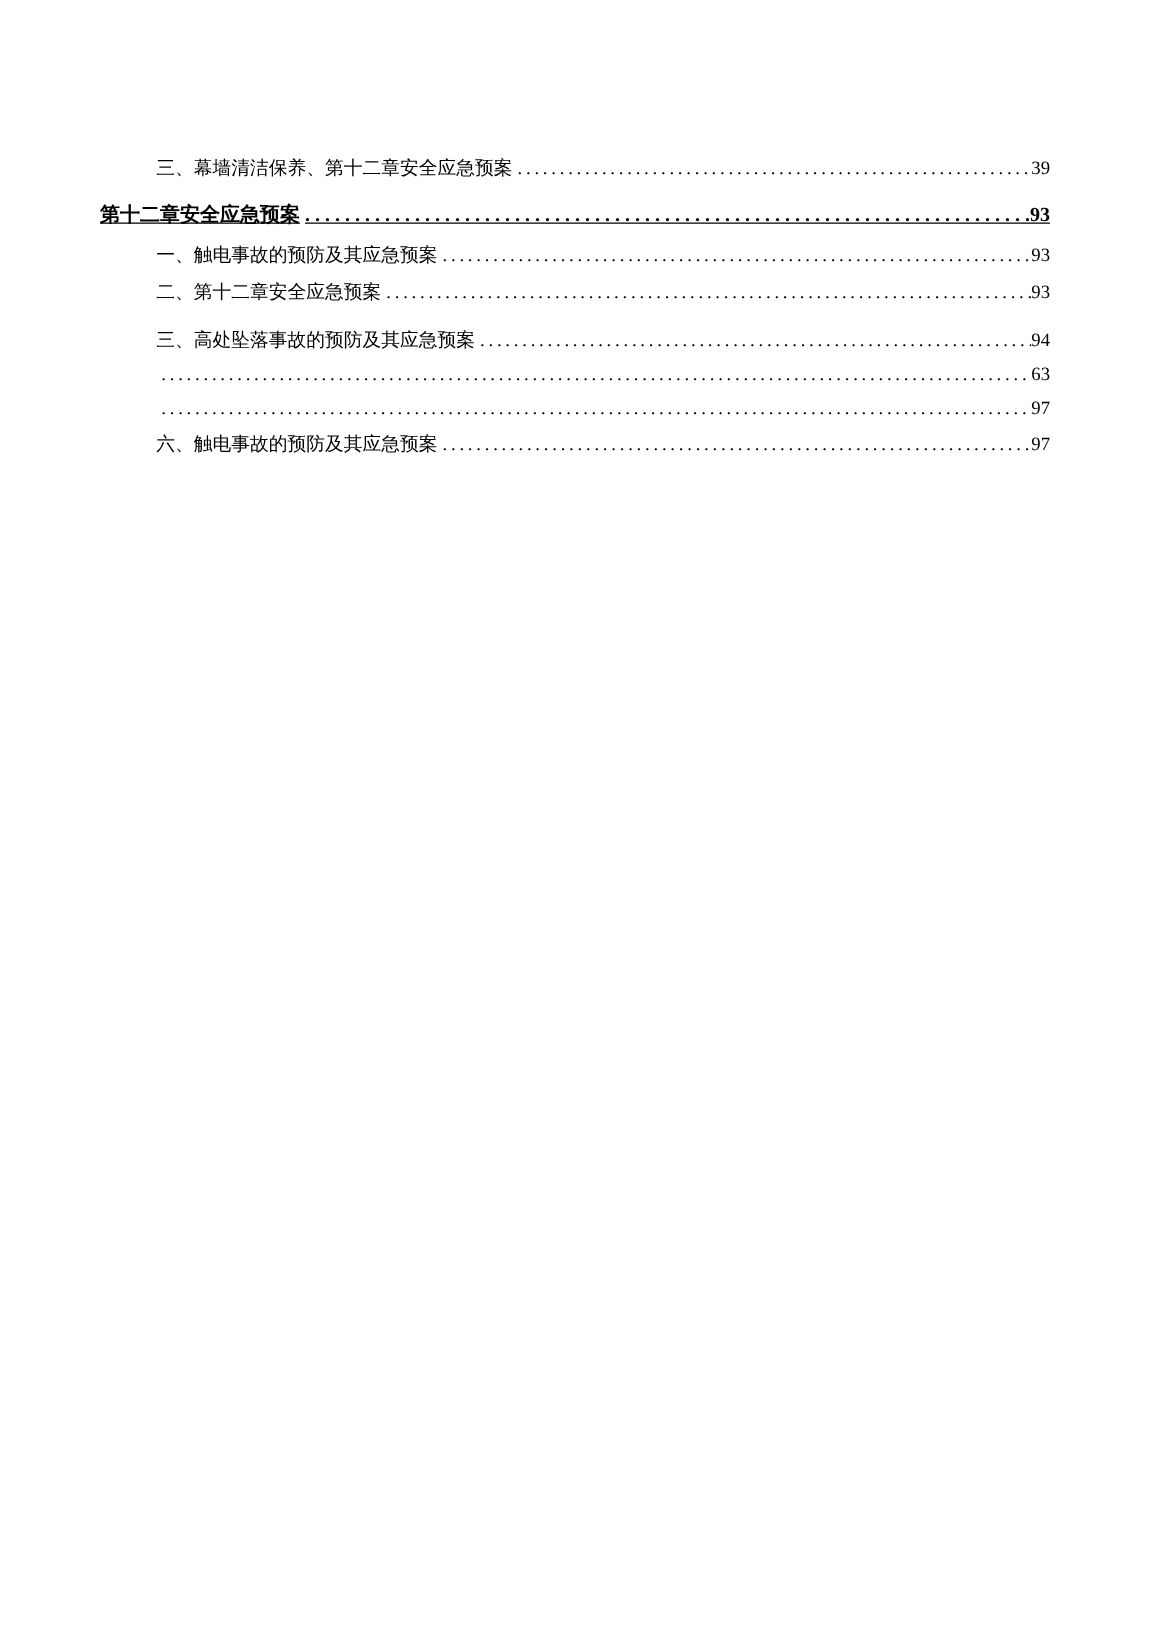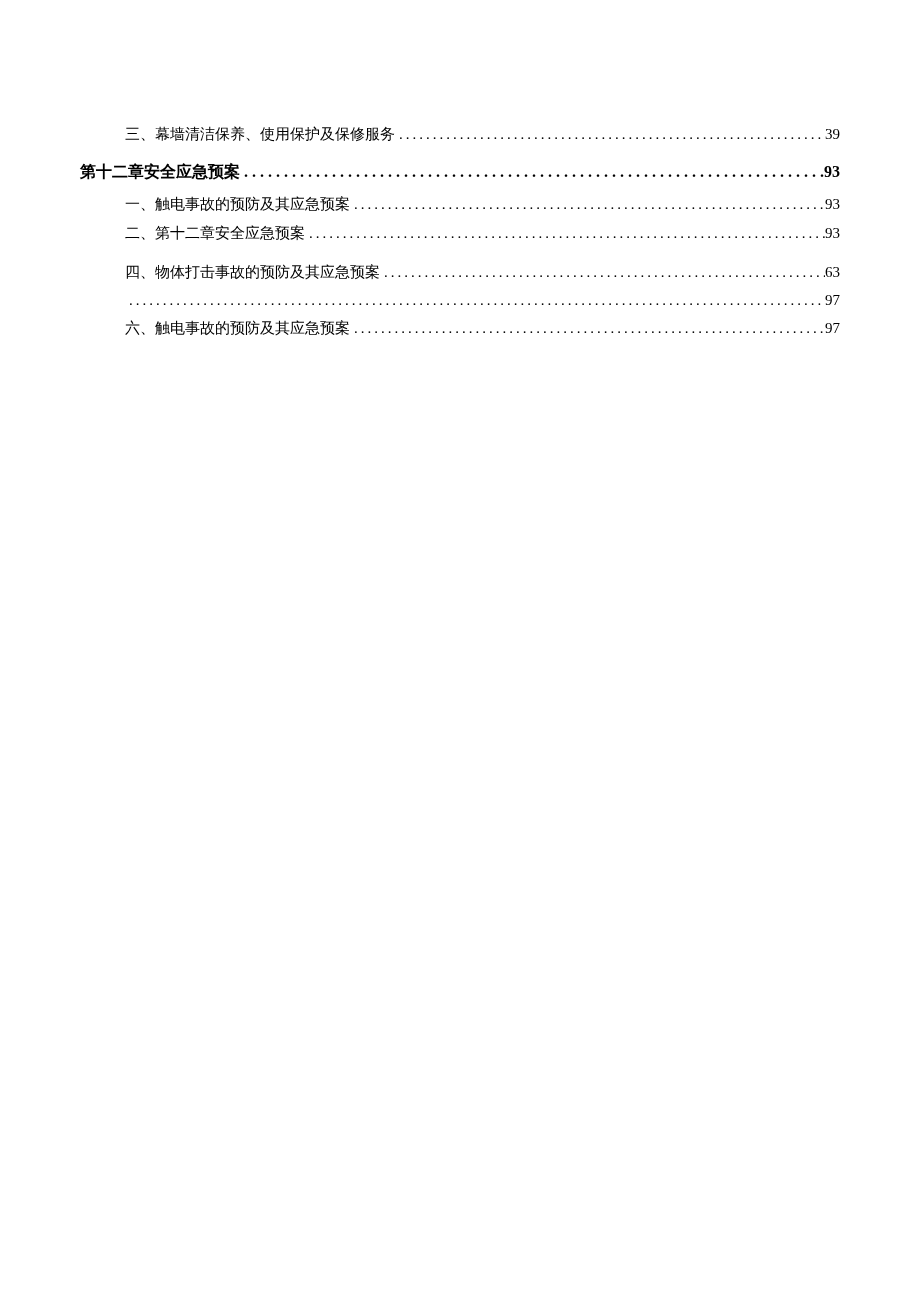--- a/index.html
+++ b/index.html
@@ -26,20 +26,21 @@
     }
     .toc-line.sub {
       padding-left: 45px;
     }
     .toc-line.chapter {
       padding-left: 0;
       font-weight: bold;
       font-size: 16px;
       margin-top: 18px;
       margin-bottom: 12px;
+      text-decoration: underline;
     }
     .toc-title {
       flex: 0 0 auto;
     }
     .toc-dots {
       flex: 1 1 auto;
       overflow: hidden;
       letter-spacing: 3px;
       padding-left: 4px;
       padding-right: 2px;
@@ -55,42 +56,46 @@
     }
     .group-gap {
       height: 10px;
     }
   </style>
 </head>
 <body>
 
 <div id="toc-container">
     <div class="toc-line sub">
-      <span class="toc-title">三、幕墙清洁保养、使用保护及保修服务</span>
+      <span class="toc-title">三、幕墙清洁保养、第十二章安全应急预案</span>
       <span class="toc-dots"></span>
       <span class="toc-page">39</span>
     </div>
     <div class="toc-line chapter">
       <span class="toc-title">第十二章安全应急预案</span>
       <span class="toc-dots"></span>
       <span class="toc-page">93</span>
     </div>
     <div class="toc-line sub">
       <span class="toc-title">一、触电事故的预防及其应急预案</span>
       <span class="toc-dots"></span>
       <span class="toc-page">93</span>
     </div>
     <div class="toc-line sub">
       <span class="toc-title">二、第十二章安全应急预案</span>
       <span class="toc-dots"></span>
       <span class="toc-page">93</span>
     </div>
     <div class="group-gap"></div>
     <div class="toc-line sub">
-      <span class="toc-title">四、物体打击事故的预防及其应急预案</span>
+      <span class="toc-title">三、高处坠落事故的预防及其应急预案</span>
+      <span class="toc-dots"></span>
+      <span class="toc-page">94</span>
+    </div>
+    <div class="toc-line sub">
       <span class="toc-dots"></span>
       <span class="toc-page">63</span>
     </div>
     <div class="toc-line sub">
       <span class="toc-dots"></span>
       <span class="toc-page">97</span>
     </div>
     <div class="toc-line sub">
       <span class="toc-title">六、触电事故的预防及其应急预案</span>
       <span class="toc-dots"></span>

